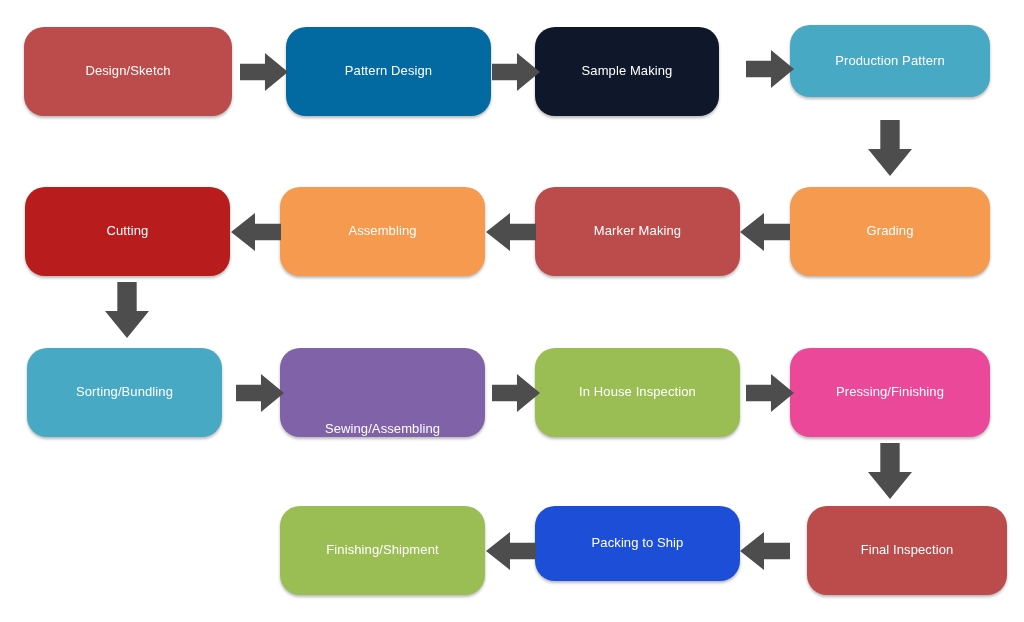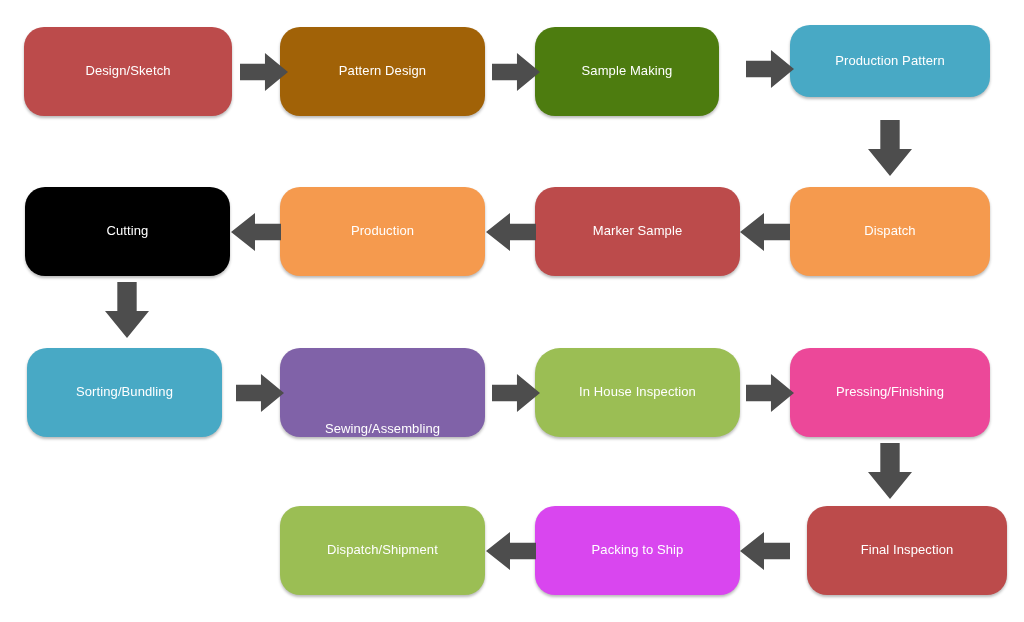--- a/index.html
+++ b/index.html
@@ -47,57 +47,57 @@
   }
 </style>
 </head>
 <body>
 
 <div id="canvas">
   <div id="nodes-layer">
       <div class="node" style="left: 24px; top: 27px; width: 208px; height: 89px; background: rgb(188, 75, 75);">
         <span class="node-label">Design/Sketch</span>
       </div>
-      <div class="node" style="left: 280px; top: 27px; width: 205px; height: 89px; background: #a16207; justify-content: center;">
+      <div class="node" style="left: 286px; top: 27px; width: 205px; height: 89px; background: #0369a1; justify-content: center;">
         <span class="node-label">Pattern Design</span>
       </div>
-      <div class="node" style="left: 535px; top: 27px; width: 184px; height: 89px; background: #4d7c0f;">
+      <div class="node" style="left: 535px; top: 27px; width: 184px; height: 89px; background: #0f172a;">
         <span class="node-label">Sample Making</span>
       </div>
       <div class="node" style="left: 790px; top: 25px; width: 200px; height: 72px; background: rgb(72, 169, 197);">
         <span class="node-label">Production Pattern</span>
       </div>
-      <div class="node" style="left: 25px; top: 187px; width: 205px; height: 89px; background: #000000;">
+      <div class="node" style="left: 25px; top: 187px; width: 205px; height: 89px; background: #b91c1c;">
         <span class="node-label">Cutting</span>
       </div>
       <div class="node" style="left: 280px; top: 187px; width: 205px; height: 89px; background: rgb(245, 154, 78);">
-        <span class="node-label">Production</span>
+        <span class="node-label">Assembling</span>
       </div>
       <div class="node" style="left: 535px; top: 187px; width: 205px; height: 89px; background: rgb(188, 75, 75);">
-        <span class="node-label">Marker Sample</span>
+        <span class="node-label">Marker Making</span>
       </div>
       <div class="node" style="left: 790px; top: 187px; width: 200px; height: 89px; background: rgb(245, 154, 78);">
-        <span class="node-label">Dispatch</span>
+        <span class="node-label">Grading</span>
       </div>
       <div class="node" style="left: 27px; top: 348px; width: 195px; height: 89px; background: rgb(72, 169, 197); border-radius: 20px;">
         <span class="node-label">Sorting/Bundling</span>
       </div>
       <div class="node" style="left: 280px; top: 348px; width: 205px; height: 89px; background: rgb(128, 98, 168); align-items: flex-end;">
         <span class="node-label">Sewing/Assembling</span>
       </div>
-      <div class="node" style="left: 535px; top: 348px; width: 205px; height: 89px; background: rgb(155, 190, 84); border-radius: 25px;">
+      <div class="node" style="left: 535px; top: 348px; width: 205px; height: 89px; background: rgb(155, 190, 84);">
         <span class="node-label">In House Inspection</span>
       </div>
       <div class="node" style="left: 790px; top: 348px; width: 200px; height: 89px; background: #ec4899;">
         <span class="node-label">Pressing/Finishing</span>
       </div>
       <div class="node" style="left: 280px; top: 506px; width: 205px; height: 89px; background: rgb(155, 190, 84);">
-        <span class="node-label">Dispatch/Shipment</span>
+        <span class="node-label">Finishing/Shipment</span>
       </div>
-      <div class="node" style="left: 535px; top: 506px; width: 205px; height: 89px; background: #d946ef;">
+      <div class="node" style="left: 535px; top: 506px; width: 205px; height: 75px; background: #1d4ed8;">
         <span class="node-label">Packing to Ship</span>
       </div>
       <div class="node" style="left: 790px; top: 506px; width: 200px; height: 89px; background: rgb(188, 75, 75); margin-left: 17px;">
         <span class="node-label">Final Inspection</span>
       </div>
     </div>
   <div id="connectors-layer">
       <div class="arrow" style="left: 240px; top: 53px; width: 48px; height: 38px;">
         <svg width="48" height="38" viewBox="0 0 48 38">
           <path d="M0,10.64 L24.96,10.64 L24.96,0 L48,19 L24.96,38 L24.96,27.36 L0,27.36 Z" fill="#4D4D4D"></path>

